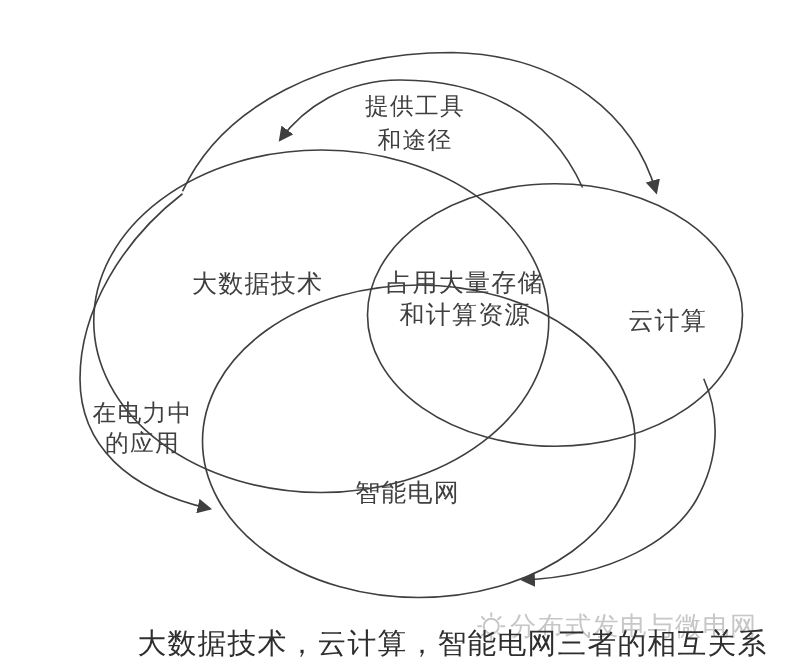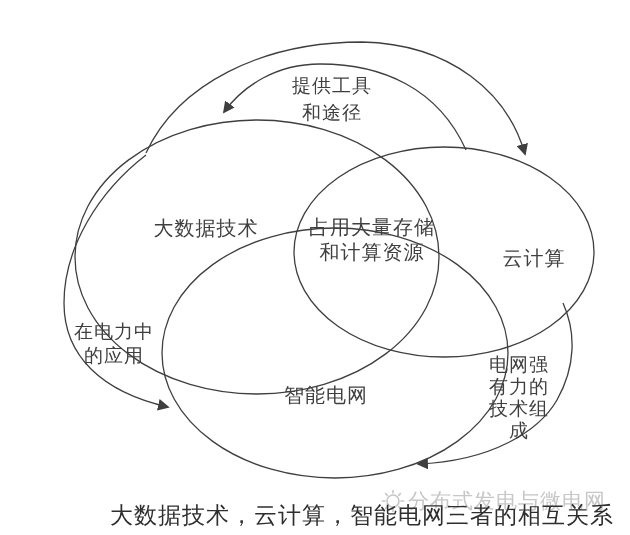--- a/index.html
+++ b/index.html
@@ -107,24 +107,20 @@
   <div class="lbl intersection">占用大量存储
 和计算资源</div>
 
   <div class="lbl cloud">云计算</div>
 
   <div class="lbl smart-grid">智能电网</div>
 
   <div class="lbl arrow-label left-note">在电力中
 的应用</div>
 
-  <div class="lbl arrow-label right-note">电网强
-有力的
-技术组
-成</div>
 
   <div class="watermark">
     <span class="wm-icon">
       <svg viewBox="0 0 24 24" fill="none" stroke-width="1.6" stroke-linecap="round">
         <circle cx="12" cy="12" r="6"></circle>
         <line x1="12" y1="1.5" x2="12" y2="4"></line>
         <line x1="12" y1="20" x2="12" y2="22.5"></line>
         <line x1="1.5" y1="12" x2="4" y2="12"></line>
         <line x1="20" y1="12" x2="22.5" y2="12"></line>
         <line x1="4.6" y1="4.6" x2="6.4" y2="6.4"></line>

